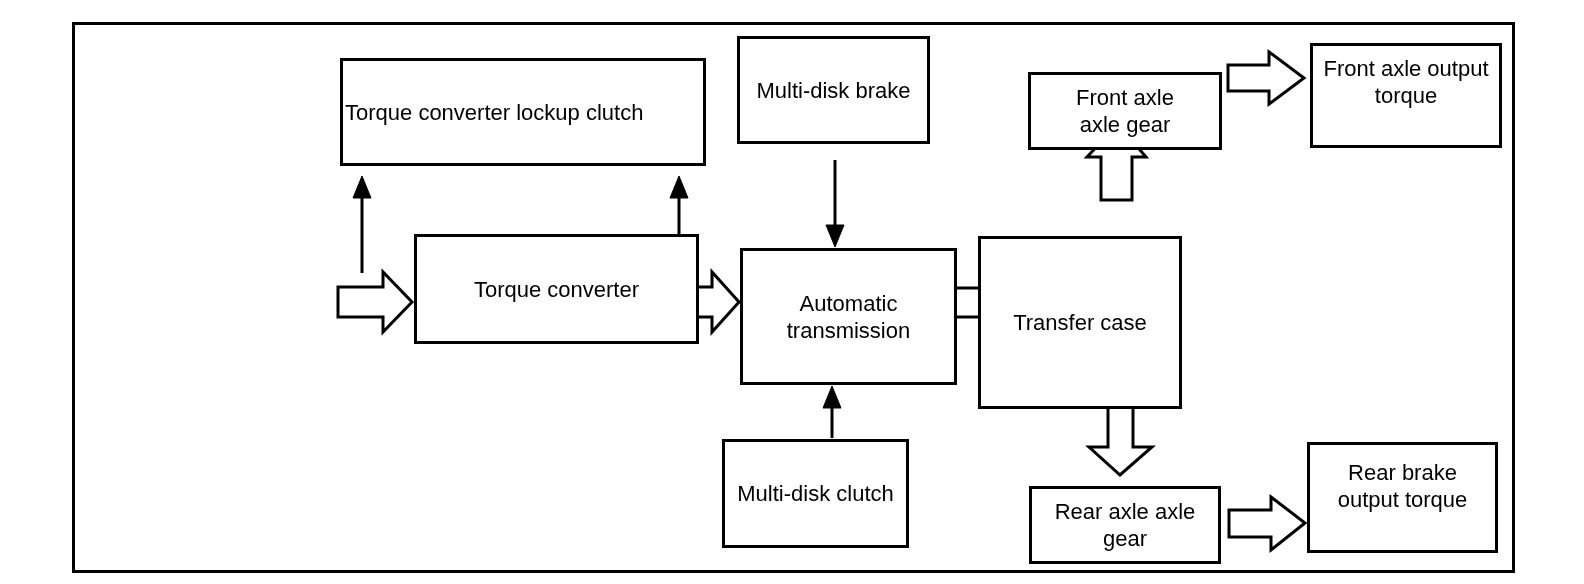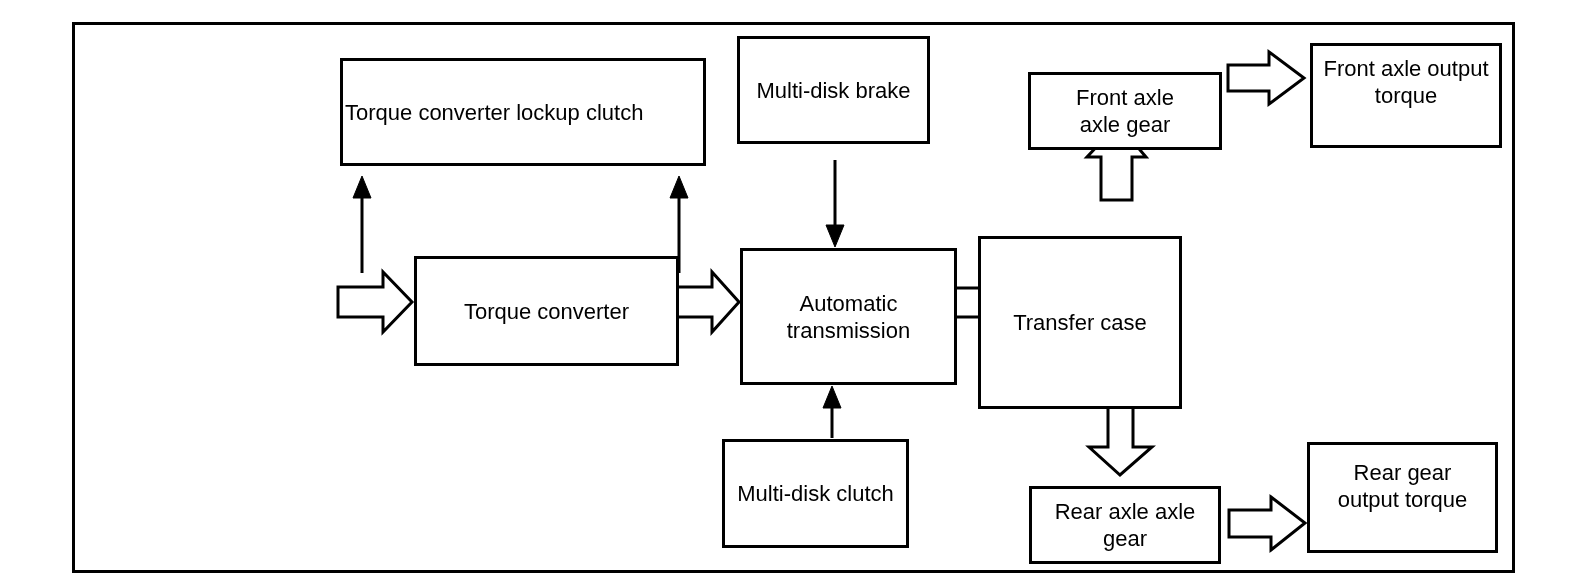--- a/index.html
+++ b/index.html
@@ -45,21 +45,21 @@
   }
   .node.top-text {
     align-items: flex-start;
   }
   .node.left-text {
     justify-content: flex-start;
     text-align: left;
   }
   #n-engine   { left:  99px; top: 245px; width: 229px; height: 108px; }
   #n-lockup   { left: 340px; top:  58px; width: 366px; height: 108px; padding-left: 2px; }
-  #n-tc       { left: 414px; top: 256px; width: 265px; height: 110px; }
+  #n-tc       { left: 414px; top: 234px; width: 285px; height: 110px; }
   #n-brake    { left: 737px; top:  36px; width: 193px; height: 108px; }
   #n-at       { left: 740px; top: 248px; width: 217px; height: 137px; padding: 0 20px; }
   #n-clutch   { left: 722px; top: 439px; width: 187px; height: 109px; }
   #n-transfer { left:978px; top: 205px; width: 204px; height: 173px; margin-top: 31px; }
   #n-fgear    { left:1028px; top:  40px; width: 194px; height:  78px; padding: 0 30px; margin-top: 32px; }
   #n-fout     { left:1310px; top:  43px; width: 192px; height: 105px; padding: 9px 10px 0 10px; }
   #n-rgear    { left:1029px; top: 486px; width: 192px; height:  78px; padding: 8px 14px; }
   #n-rout     { left:1307px; top: 442px; width: 191px; height: 111px; padding: 14px 10px 0 10px; }
   .blk {
     fill: #ffffff;
@@ -138,16 +138,16 @@
 
   <div class="node top-text" id="n-fout">
     <span>Front axle output torque</span>
   </div>
 
   <div class="node" id="n-rgear">
     <span>Rear axle axle gear</span>
   </div>
 
   <div class="node top-text" id="n-rout">
-    <span>Rear gear output torque</span>
+    <span>Rear brake output torque</span>
   </div>
 
 </div>
 
 </body></html>

